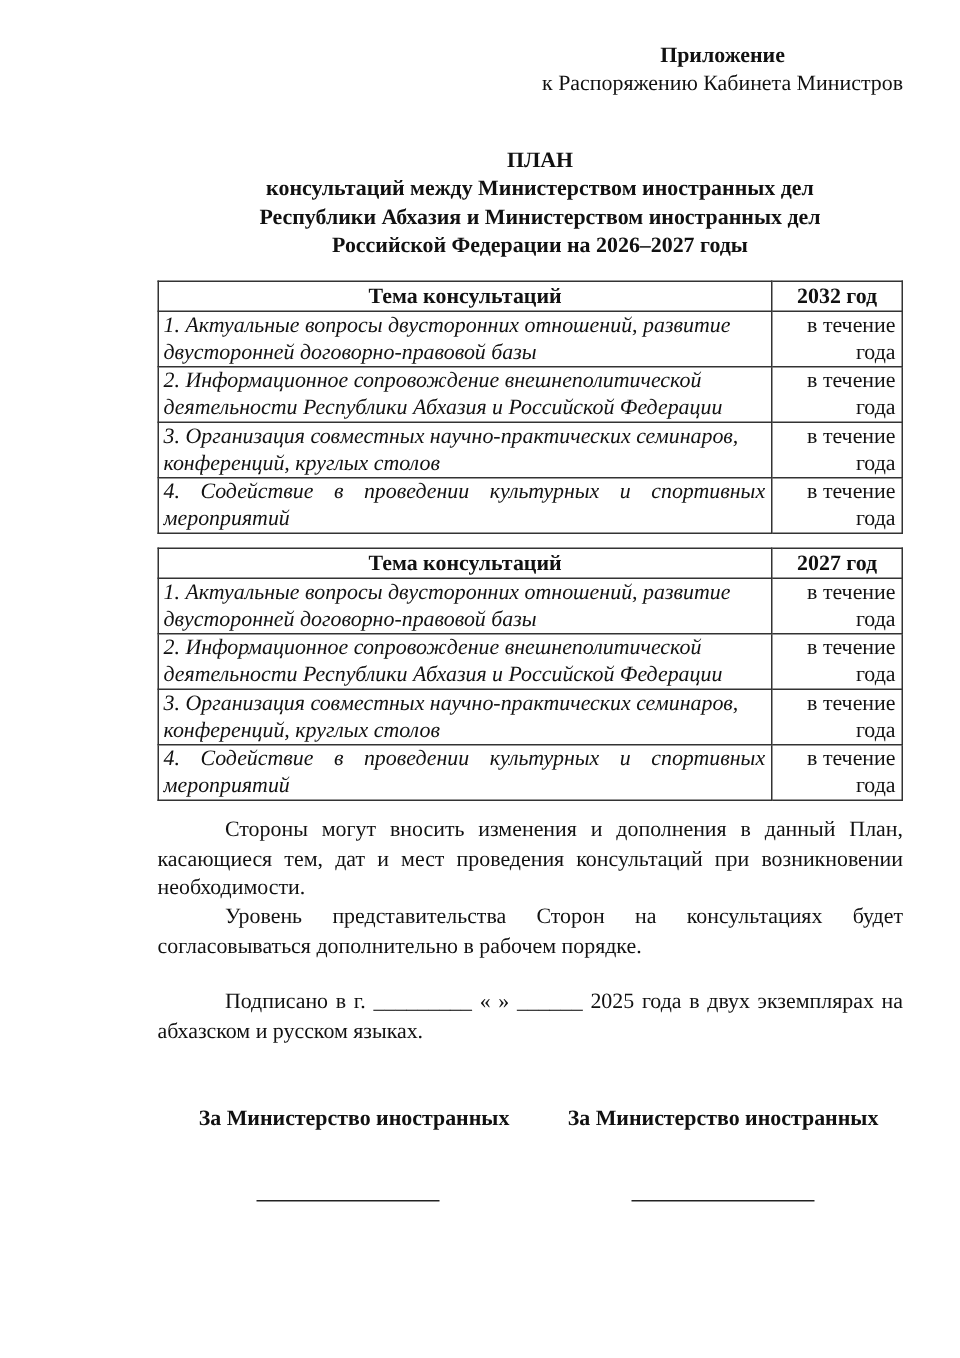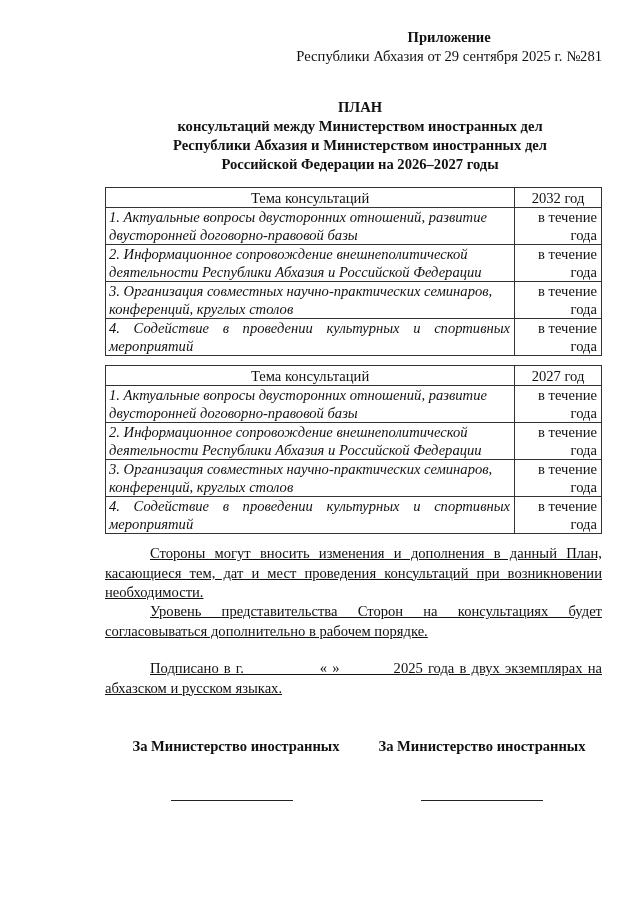--- a/index.html
+++ b/index.html
@@ -16,35 +16,35 @@
   .header { right: 38px; top: 28px; }
   .title-block { left: 60px; width: 600px; top: 98px; }
 
   table.plan {
     position: absolute; left: 105px; width: 497px;
     border-collapse: collapse; font-size: 14.6px;
   }
   table.plan td, table.plan th {
     border: 1px solid #333; padding: 0 4px; line-height: 18px; vertical-align: top;
   }
-  table.plan th { font-weight: normal; height: 18px; padding-top: 1px; }
+  table.plan th { font-weight: bold; height: 18px; padding-top: 1px; }
   table.plan td.topic { text-align: justify; text-align-last: left; width: 402px; padding-left: 3px; font-style: italic; }
   table.plan td.period { text-align: right; width: 78px; }
 
-  .para { left: 105px; width: 497px; line-height: 19.5px; text-align: justify; text-decoration: underline; }
+  .para { left: 105px; width: 497px; line-height: 19.5px; text-align: justify; }
   .indent { text-indent: 45px; }
   .sig { top: 737px; width: 260px; line-height: 19px; }
   .sigline { height: 1px; background: #222; top: 800px; }
 </style>
 </head>
 <body>
 
 <div class="abs header right">
   <div class="line bold">Приложение</div>
-  <div class="line">Республики Абхазия от 29 сентября 2025 г. №281</div>
+  <div class="line">к Распоряжению Кабинета Министров</div>
 </div>
 
 <div class="abs title-block center bold">
   <div class="line">ПЛАН</div>
   <div class="line">консультаций между Министерством иностранных дел</div>
   <div class="line">Республики Абхазия и Министерством иностранных дел</div>
   <div class="line">Российской Федерации на 2026–2027 годы</div>
 </div>
 
 <table class="plan" style="top:187px;">

